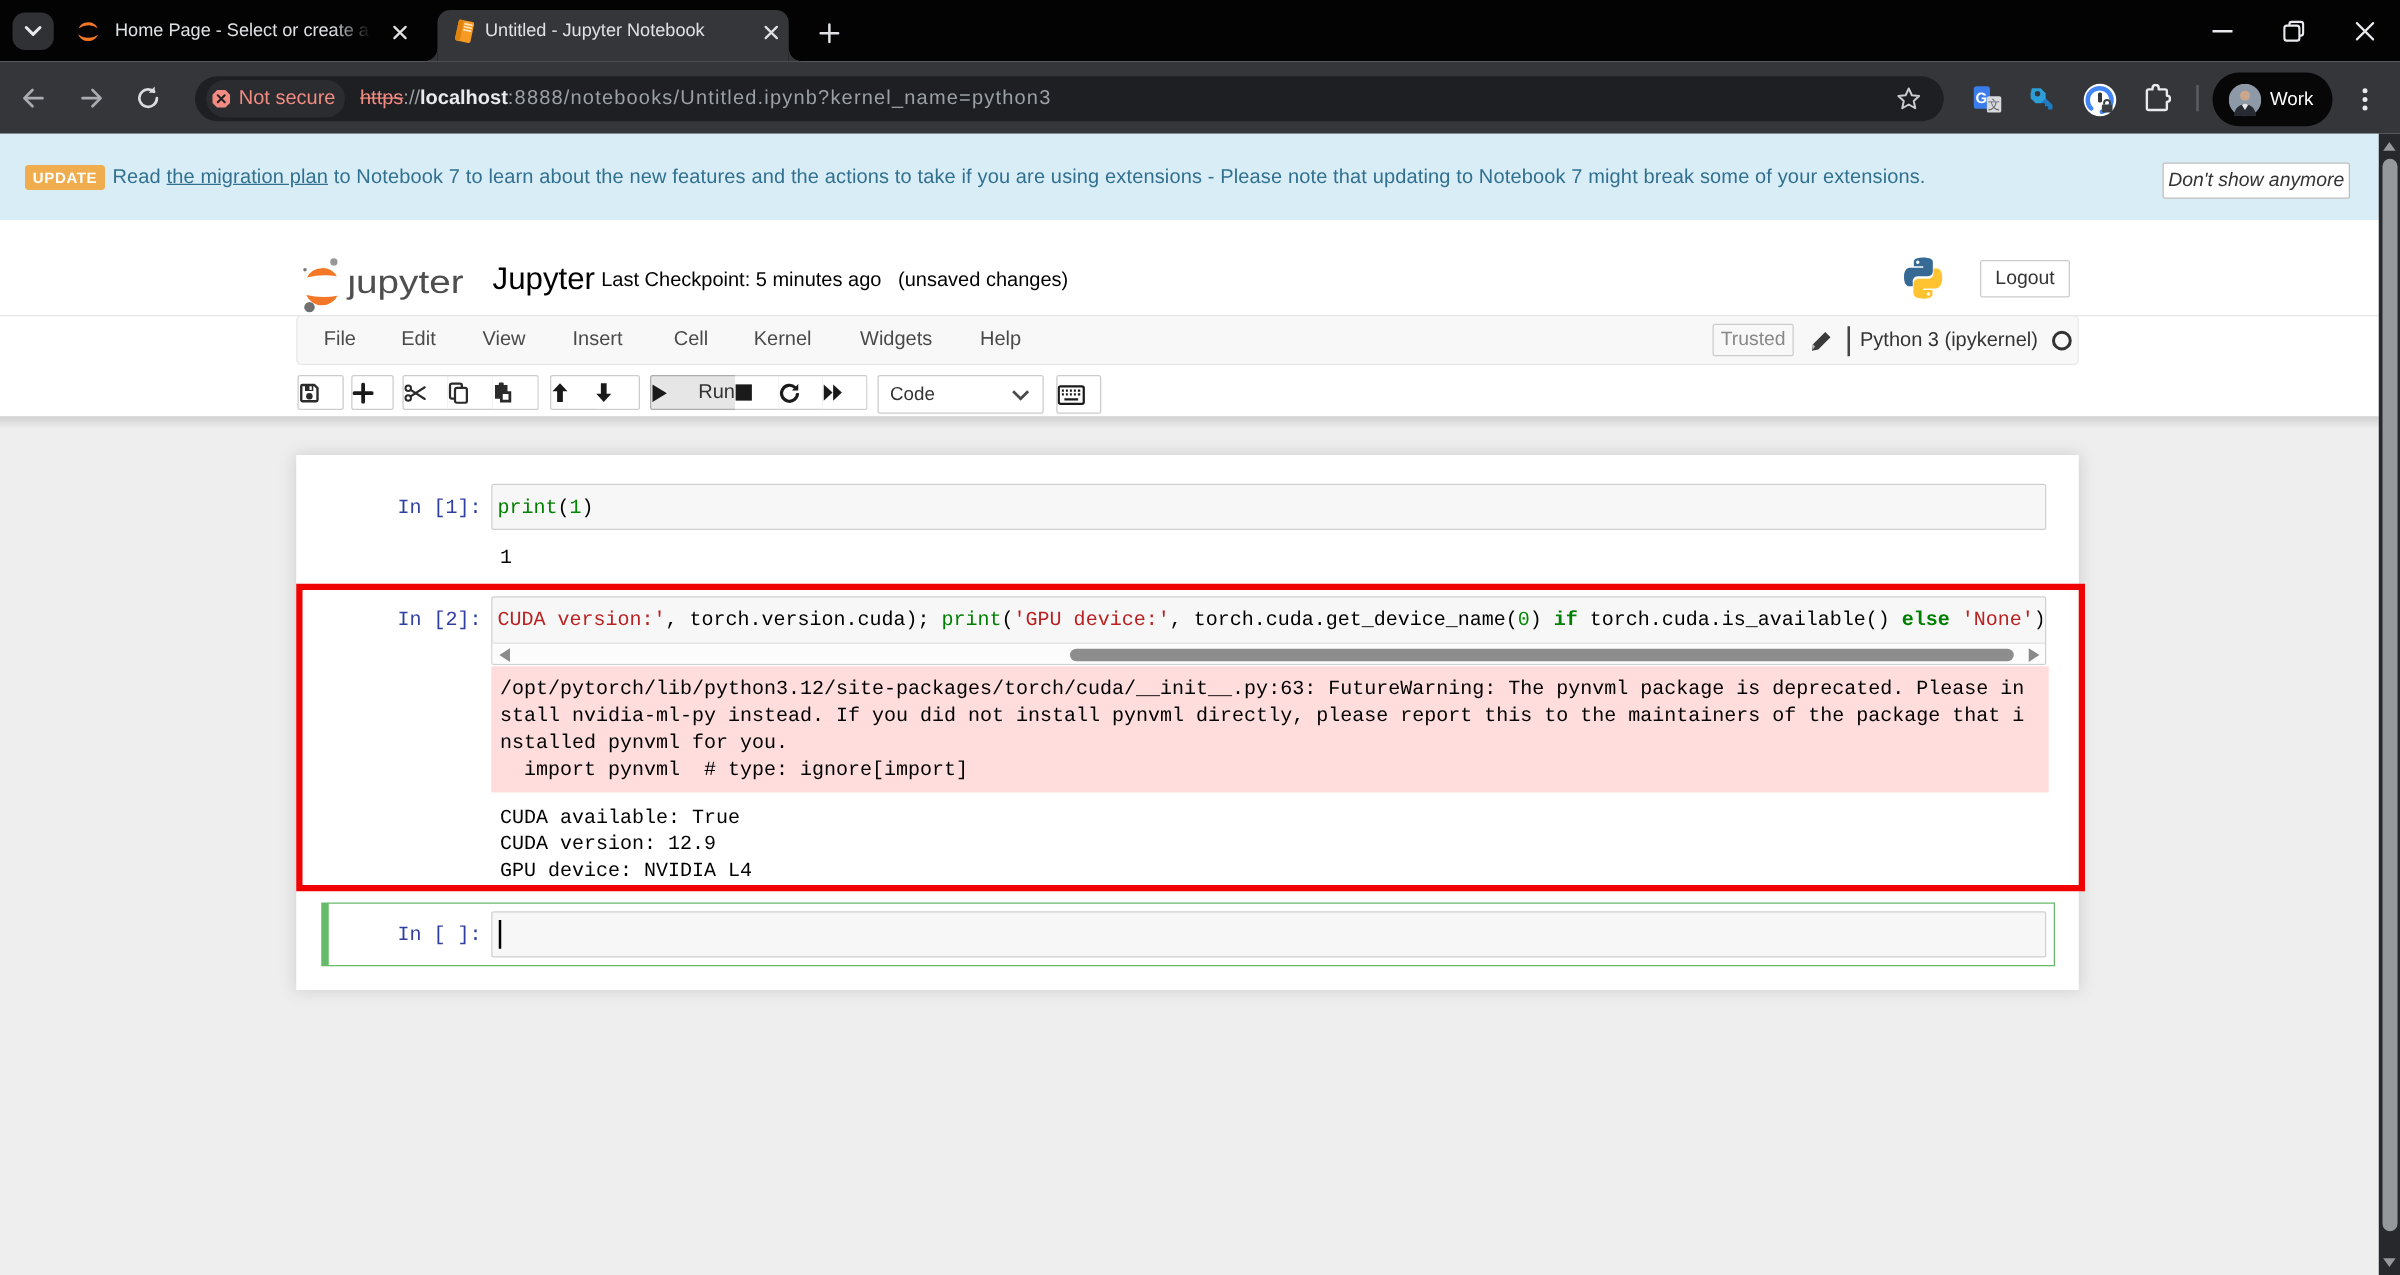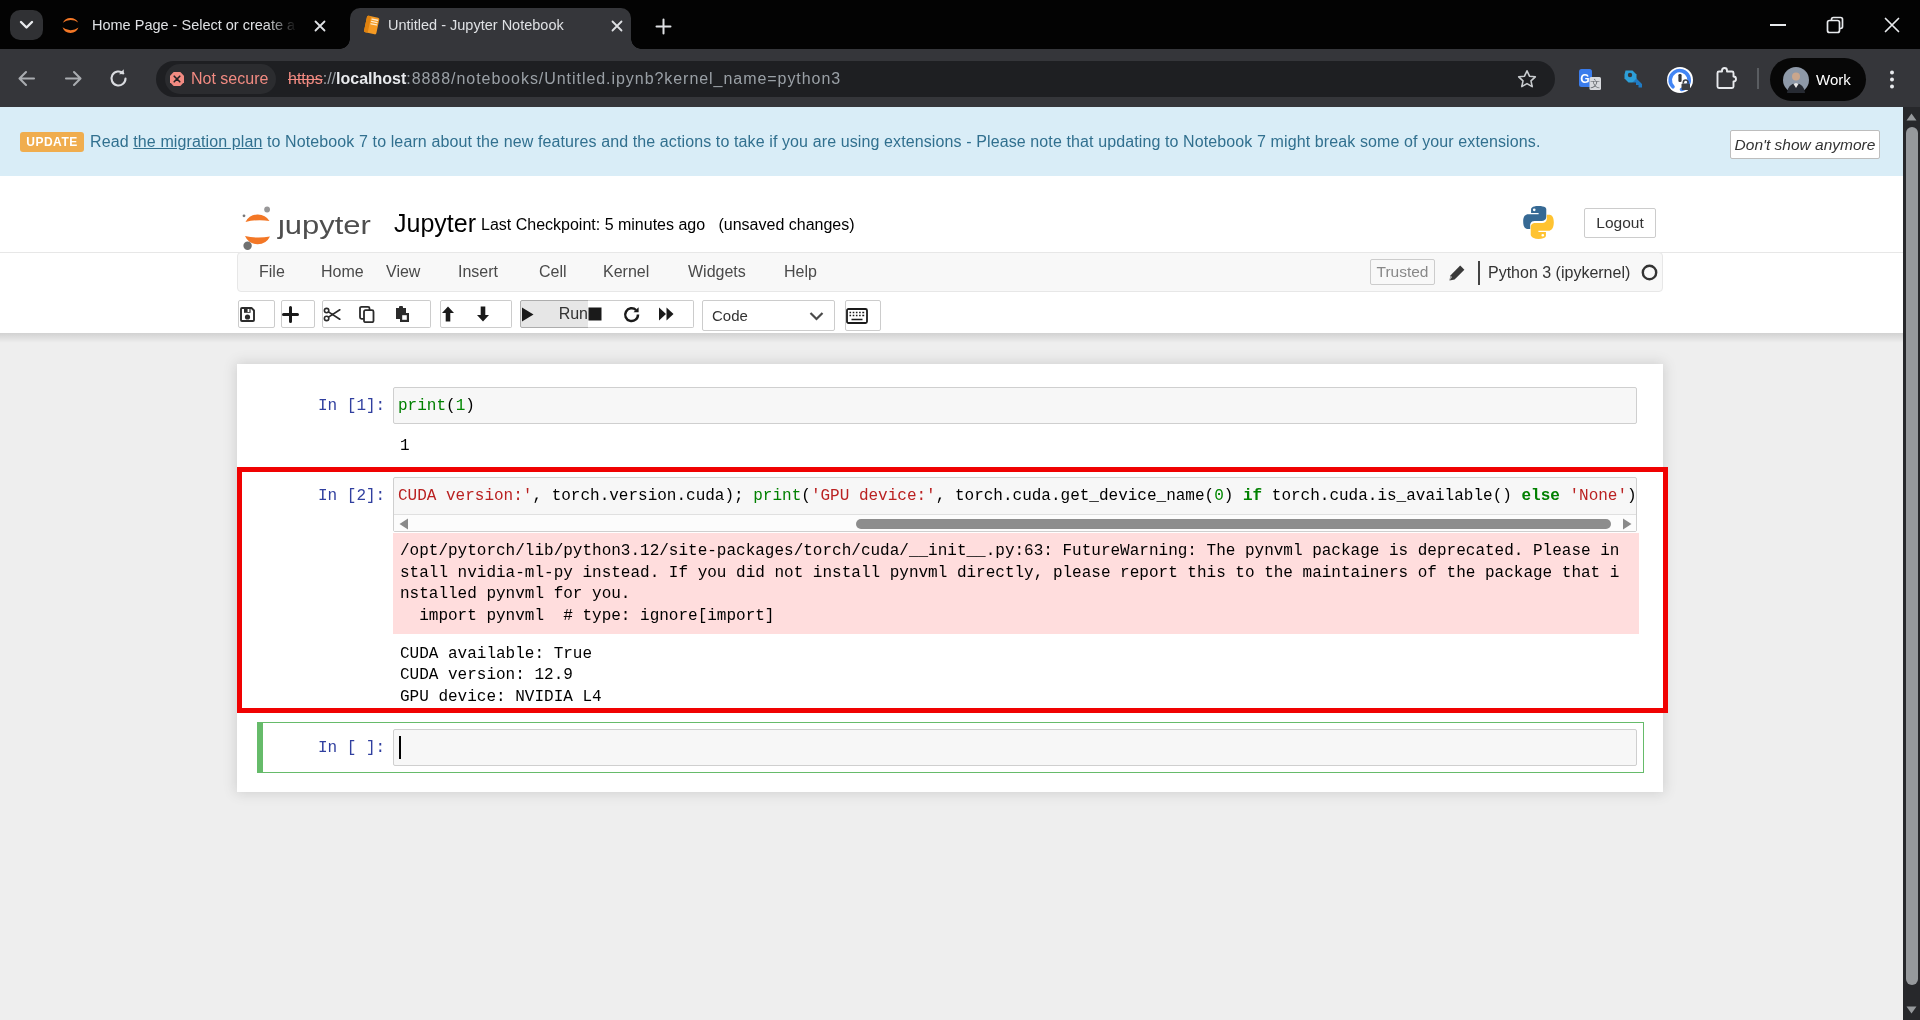--- a/index.html
+++ b/index.html
@@ -194,21 +194,21 @@
 
   <svg class="abs" style="left:1521px; top:205px;" width="35" height="35" viewBox="0 0 32 32">
     <path d="M15.9 1c-7.2 0-6.7 3.1-6.7 3.1v3.3h6.9v1H6.6S2 7.9 2 15.1s4 6.9 4 6.9h2.4v-3.4s-.13-4 4-4h6.8s3.9.06 3.9-3.8V4.2S23.9 1 15.9 1zm-3.8 2.1a1.25 1.25 0 1 1 0 2.5 1.25 1.25 0 0 1 0-2.5z" fill="#366994"></path>
     <path d="M16.1 31c7.2 0 6.7-3.1 6.7-3.1v-3.3h-6.9v-1h9.5s4.6-.5 4.6-7.7-4-6.9-4-6.9h-2.4v3.4s.13 4-4 4h-6.8s-3.9-.06-3.9 3.8v6.1S8.1 31 16.1 31zm3.8-2.1a1.25 1.25 0 1 1 0-2.5 1.25 1.25 0 0 1 0 2.5z" fill="#ffc331"></path>
   </svg>
   <div id="logoutbtn">Logout</div>
 
   <div class="abs" style="left:0; top:252px; width:1903px; height:1px; background:#e7e7e7;"></div>
   <div id="menubar"></div>
   <div class="menuitem" style="left:259px;">File</div>
-  <div class="menuitem" style="left:321px;">Home</div>
+  <div class="menuitem" style="left:321px;">Edit</div>
   <div class="menuitem" style="left:386px;">View</div>
   <div class="menuitem" style="left:458px;">Insert</div>
   <div class="menuitem" style="left:539px;">Cell</div>
   <div class="menuitem" style="left:603px;">Kernel</div>
   <div class="menuitem" style="left:688px;">Widgets</div>
   <div class="menuitem" style="left:784px;">Help</div>
   <div id="trustedbox">Trusted</div>
 
   <svg class="abs" style="left:1448px; top:264px;" width="18" height="18" viewBox="0 0 18 18">
     <path d="M12.2 1.6 L16.4 5.8 L6.6 15.6 L1.5 16.5 L2.4 11.4 Z" fill="#3a3a3a"></path>

